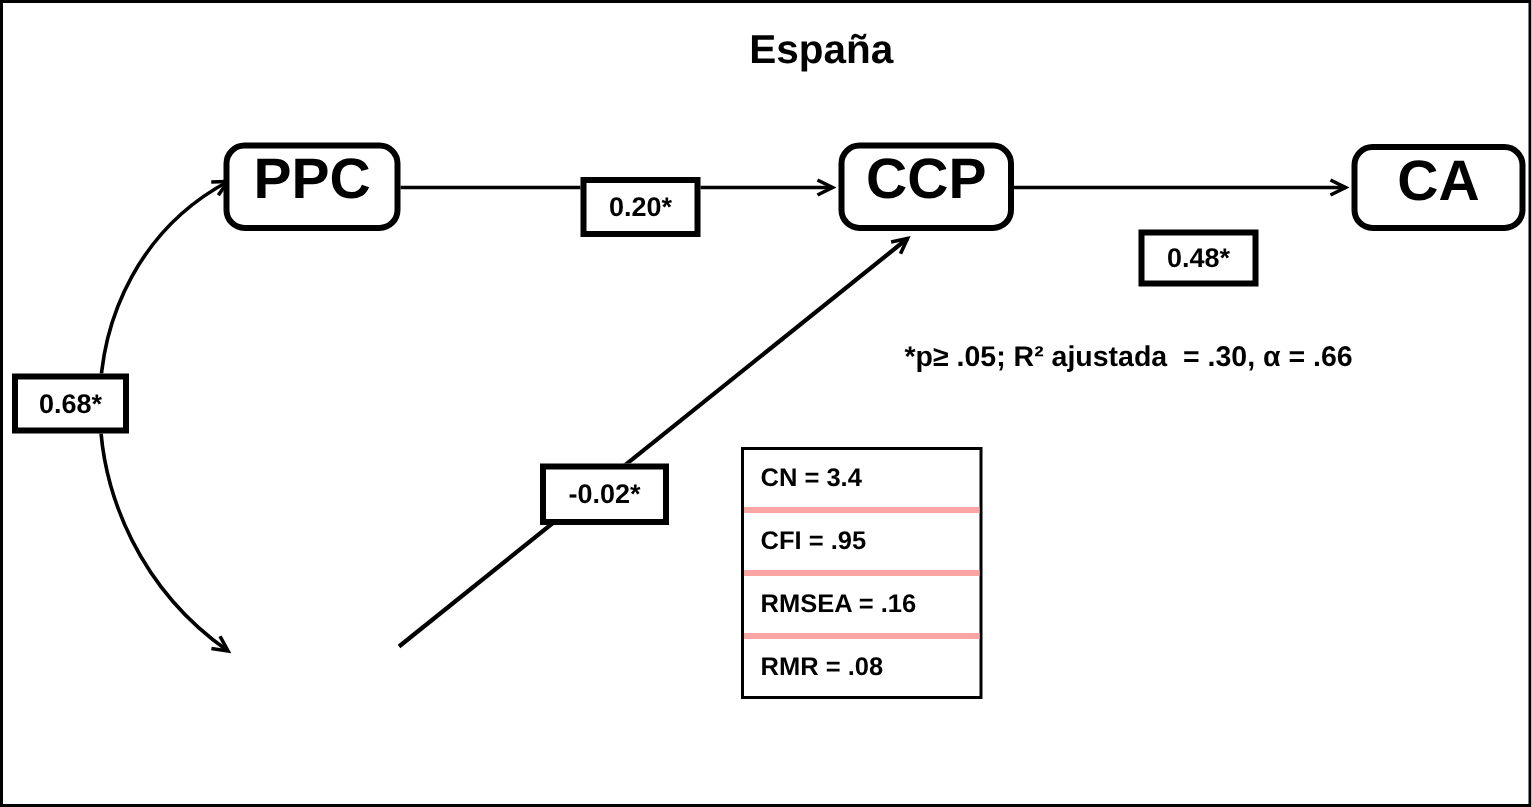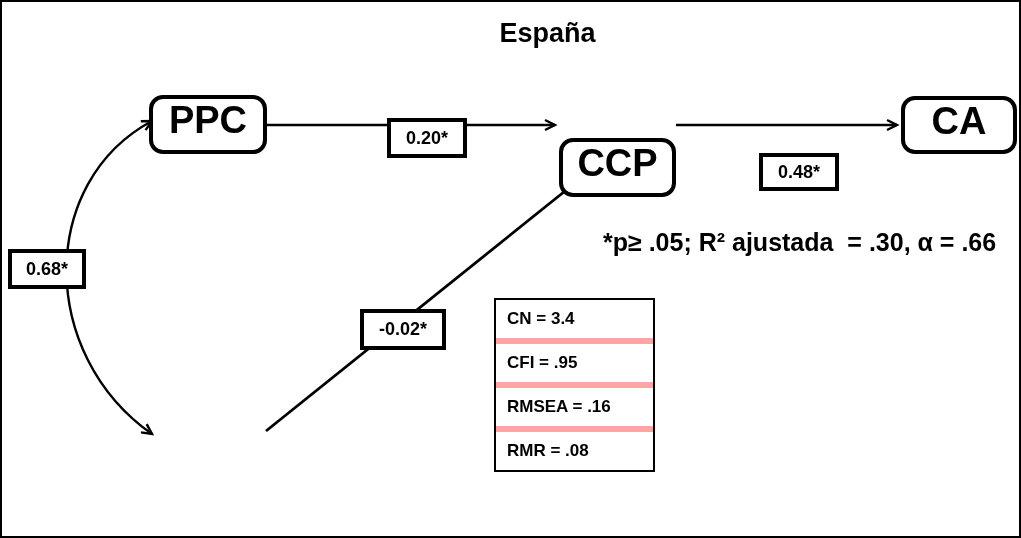--- a/index.html
+++ b/index.html
@@ -43,21 +43,21 @@
     background: #ffffff;
     display: flex;
     align-items: flex-start;
     justify-content: center;
     font-size: 38px;
     font-weight: bold;
     box-sizing: border-box;
     z-index: 2;
   }
   .node-ppc { left: 147px; top: 93px;  width: 118px; height: 59px; }
-  .node-ccp { left: 557px; top: 93px;  width: 117px; height: 59px; margin-top: 43px; }
+  .node-ccp { left: 557px; top: 93px;  width: 117px; height: 59px; }
   .node-ca  { left: 899px; top: 94px;  width: 116px; height: 58px; }
   .node-dcr { left: 148px; top: 400px; width: 115px; height: 58px; }
   .coef {
     position: absolute;
     border: 4px solid #000000;
     background: #ffffff;
     display: flex;
     align-items: center;
     justify-content: center;
     font-size: 18px;
@@ -78,30 +78,30 @@
     background: #ffffff;
     box-sizing: border-box;
     z-index: 2;
   }
   .stats-row {
     height: 38px;
     line-height: 38px;
     padding-left: 11px;
     font-size: 17px;
     font-weight: bold;
-    border-bottom: 6px solid #fca5a5;
+    border-bottom: 4px solid #fca5a5;
     white-space: nowrap;
     overflow: hidden;
   }
   .stats-row:last-child { border-bottom: none; }
   .annotation {
     position: absolute;
     left: 601px;
     top: 226px;
-    font-size: 25px;
+    font-size: 19px;
     font-weight: bold;
     white-space: pre;
     z-index: 2;
   }
 </style>
 </head>
 <body>
 
 <div id="figure">
 

